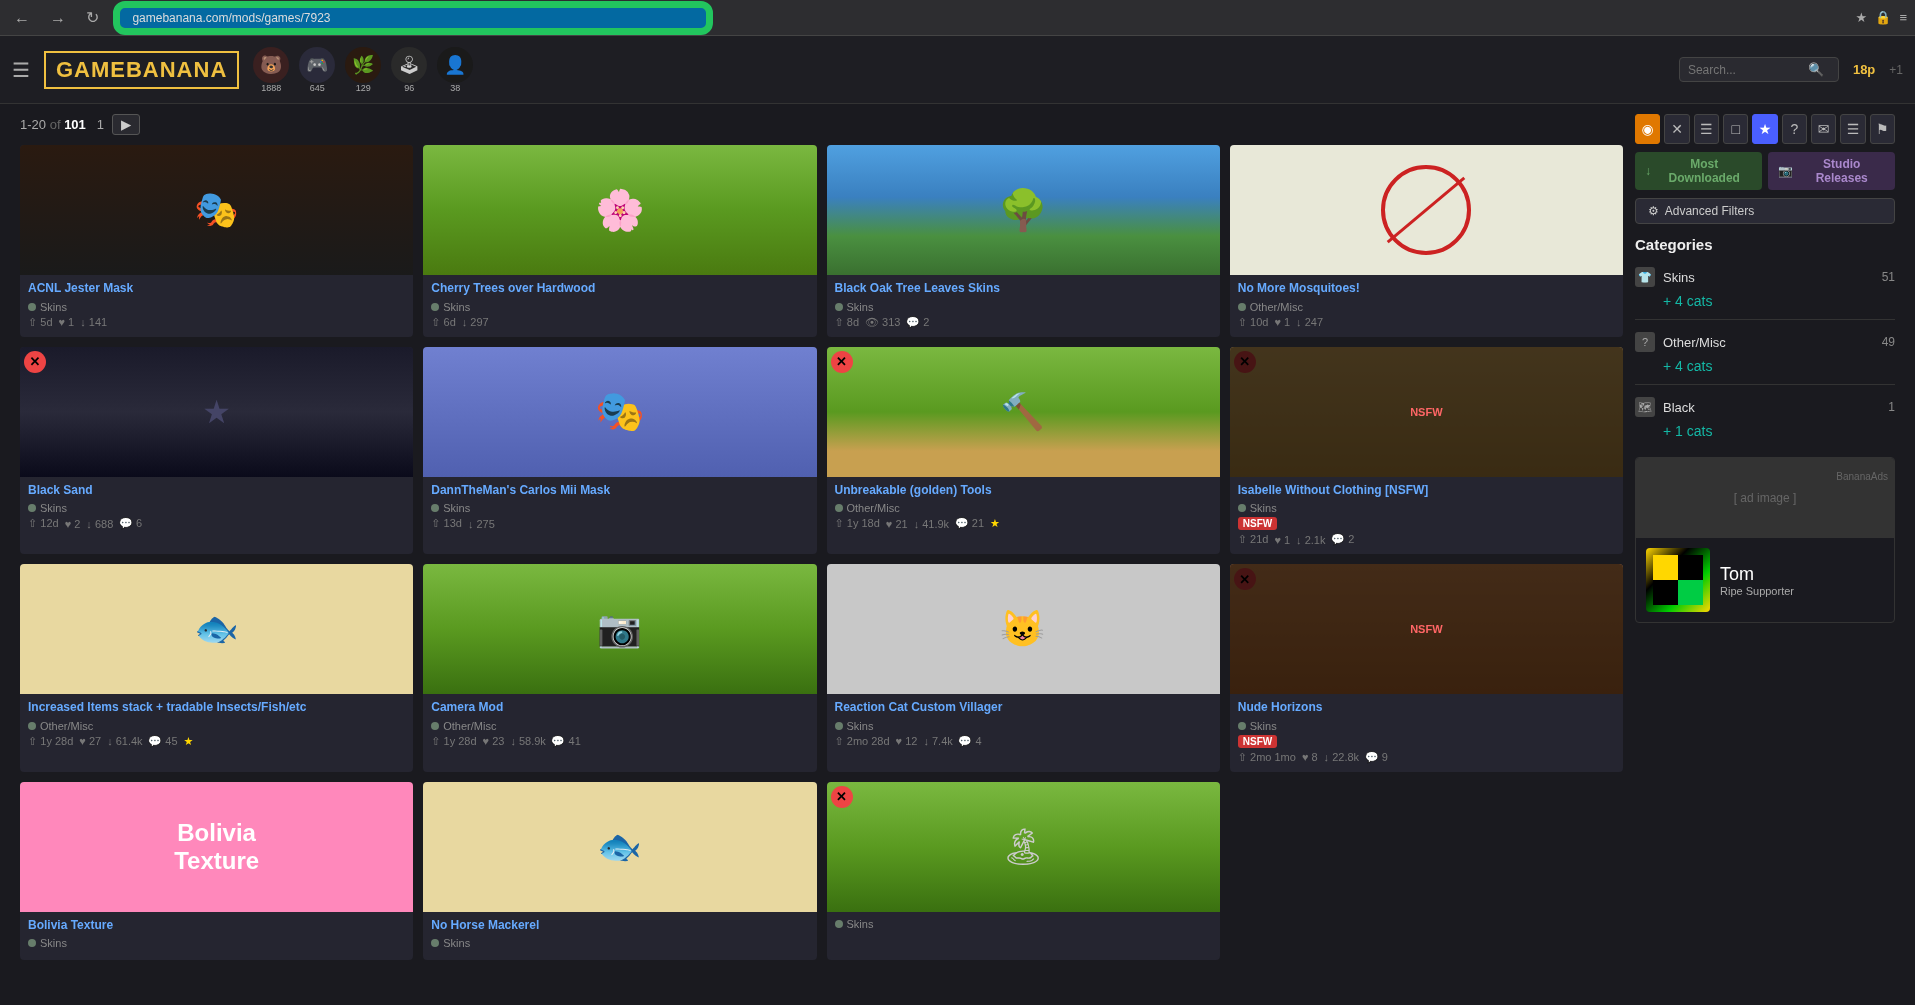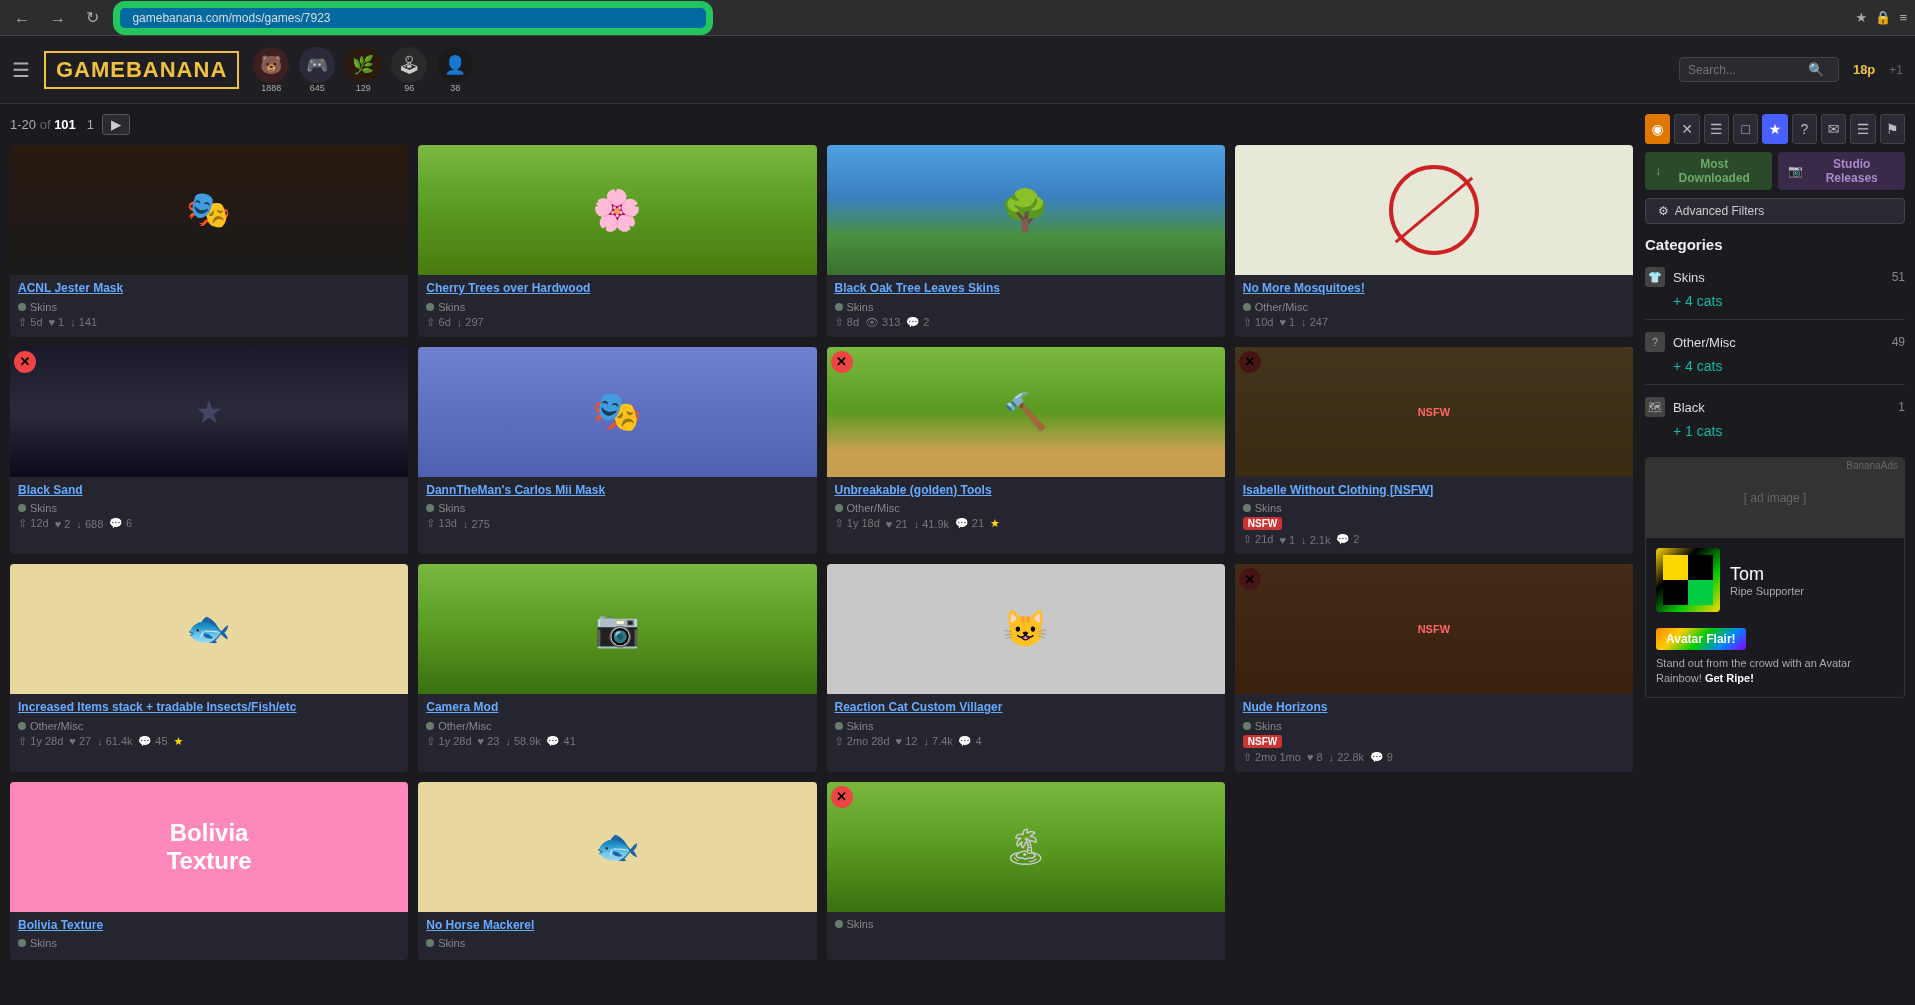--- a/index.html
+++ b/index.html
@@ -100,21 +100,21 @@
       color: #ccc;
       outline: none;
       font-size: 12px;
       width: 120px;
     }
     .user-points { color: #f0c040; font-size: 13px; font-weight: bold; }
 
     
     .content-area {
       display: flex;
-      padding: 10px 10px;
+      padding: 10px 20px;
       gap: 12px;
     }
 
     
     .mods-area { flex: 1; min-width: 0; }
 
     .pagination-bar {
       display: flex;
       align-items: center;
       gap: 8px;
@@ -179,21 +179,20 @@
       font-size: 13px;
     }
 
     .mod-info { padding: 6px 8px 8px; }
     .mod-title {
       color: #66aaff;
       font-size: 12px;
       font-weight: bold;
       margin-bottom: 4px;
       line-height: 1.3;
-      text-decoration: underline;
     }
     .mod-category {
       display: flex;
       align-items: center;
       gap: 4px;
       color: #888;
       font-size: 11px;
       margin-bottom: 3px;
     }
     .cat-dot {
@@ -328,21 +327,21 @@
     .ad-banner {
       margin-top: 16px;
       background: #1a1a20;
       border: 1px solid #333;
       border-radius: 4px;
       overflow: hidden;
       position: relative;
     }
     .ad-label {
       position: absolute;
-      top: 2px; right: 6px;
+      top: 13px; right: 6px;
       font-size: 10px;
       color: #666;
     }
     .ad-content {
       padding: 10px;
       display: flex;
       gap: 10px;
       align-items: center;
     }
     .ad-avatar {
@@ -833,23 +832,16 @@
             <rect x="25" y="0" width="25" height="25" fill="#000"></rect>
             <rect x="0" y="25" width="25" height="25" fill="#000"></rect>
             <rect x="25" y="25" width="25" height="25" fill="#00cc44"></rect>
           </svg>
         </div>
         <div>
           <div class="ad-name">Tom</div>
           <div class="ad-subtitle">Ripe Supporter</div>
         </div>
       </div>
-      <div style="padding: 0 10px 10px;">
-        <span class="ad-flair">Avatar Flair!</span>
-        <div class="ad-text">
-          <span>Stand out from the crowd with an Avatar Rainbow!</span>
-          <strong>Get Ripe!</strong>
-        </div>
-      </div>
     </div>
 
   </div>
 </div>
 
 </body></html>

